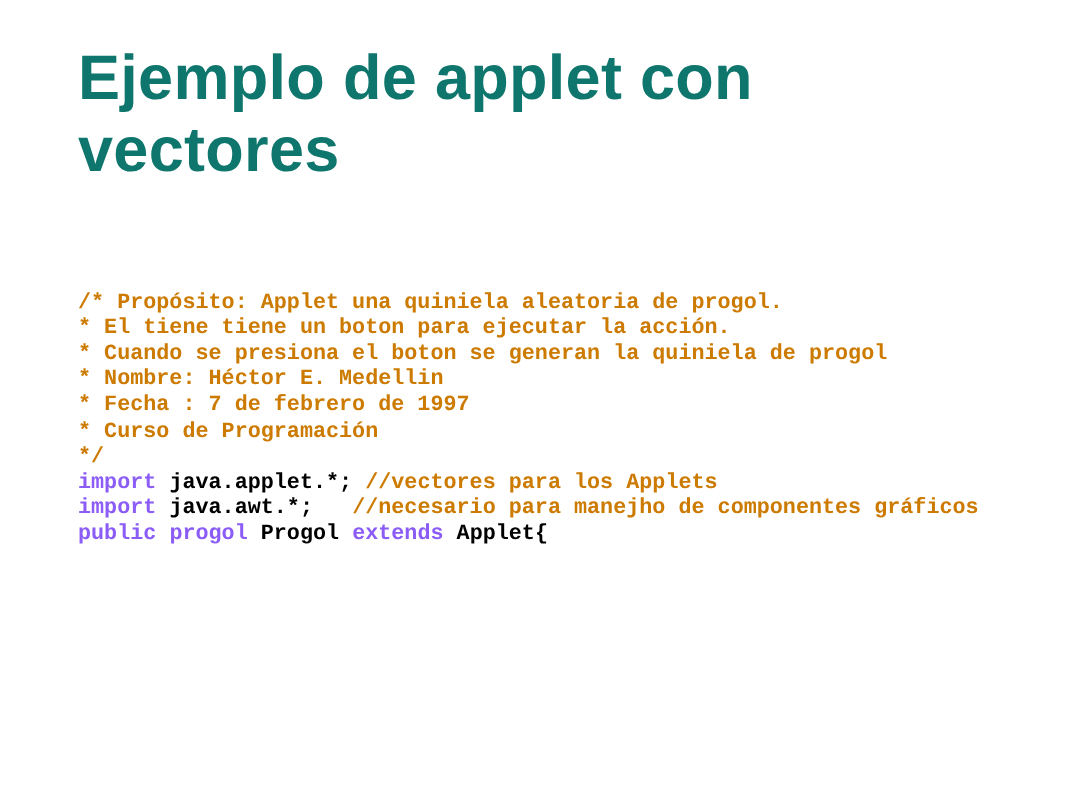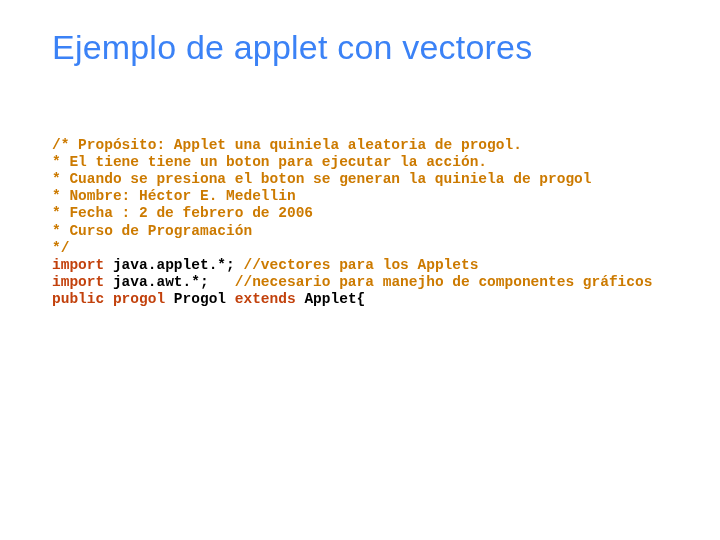--- a/index.html
+++ b/index.html
@@ -11,47 +11,47 @@
     font-family: Arial, Helvetica, sans-serif;
     overflow: hidden;
   }
   .slide {
     width: 720px;
     height: 540px;
     box-sizing: border-box;
     padding: 28px 52px 0 52px;
   }
   .title {
-    font-size: 34px;
-    font-weight: 400;
-    color: #3b82f6;
+    font-size: 42px;
+    font-weight: 700;
+    color: #0f766e;
     margin: 0 0 70px 0;
     letter-spacing: 0.2px;
   }
   .code {
     font-family: "Courier New", Courier, monospace;
     font-size: 14.5px;
     line-height: 1.18;
     font-weight: bold;
     color: #000000;
     white-space: pre-wrap;
     word-wrap: break-word;
   }
   .cmt { color: #cc7a00; } 
-  .kw  { color: #c2410c; }
+  .kw  { color: #8b5cf6; }
 </style>
 </head>
 <body>
 
 <div class="slide">
   <h1 class="title">Ejemplo de applet con vectores</h1>
 
   <div class="code"><span class="cmt">/* Propósito: Applet una quiniela aleatoria de progol.</span>
 <span class="cmt">* El tiene tiene un boton para ejecutar la acción.</span>
 <span class="cmt">* Cuando se presiona el boton se generan la quiniela de progol</span>
 <span class="cmt">* Nombre: Héctor E. Medellin</span>
-<span class="cmt">* Fecha : 2 de febrero de 2006</span>
+<span class="cmt">* Fecha : 7 de febrero de 1997</span>
 <span class="cmt">* Curso de Programación</span>
 <span class="cmt">*/</span>
 <span class="kw">import</span><span> java.applet.*; </span><span class="cmt">//vectores para los Applets</span>
 <span class="kw">import</span><span> java.awt.*;   </span><span class="cmt">//necesario para manejho de componentes gráficos</span>
 <span class="kw">public</span><span class="kw"> progol </span><span>Progol</span><span class="kw"> extends </span><span>Applet{</span></div>
 </div>
 
 </body></html>

